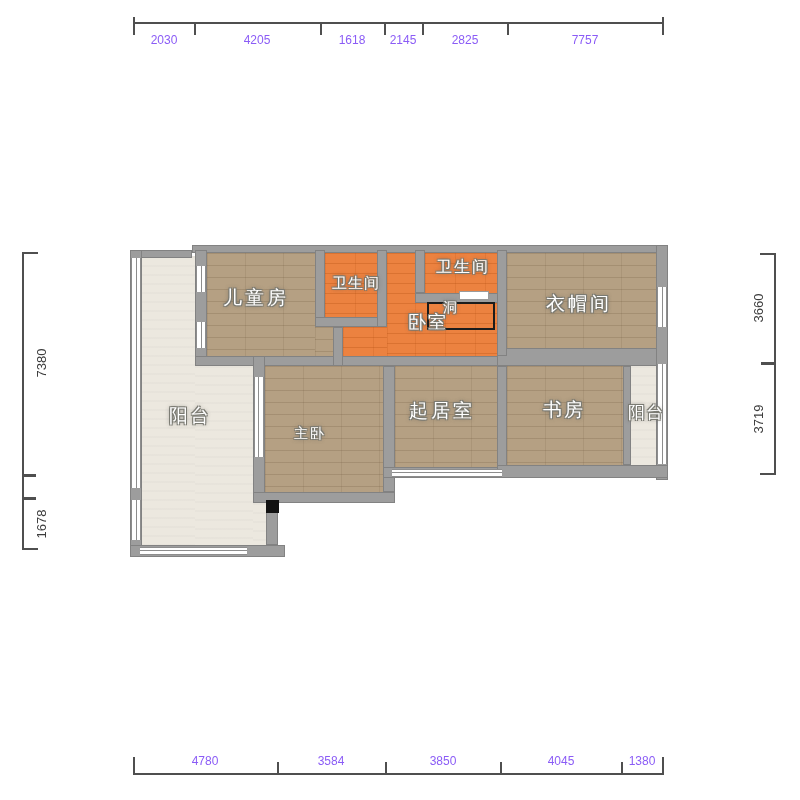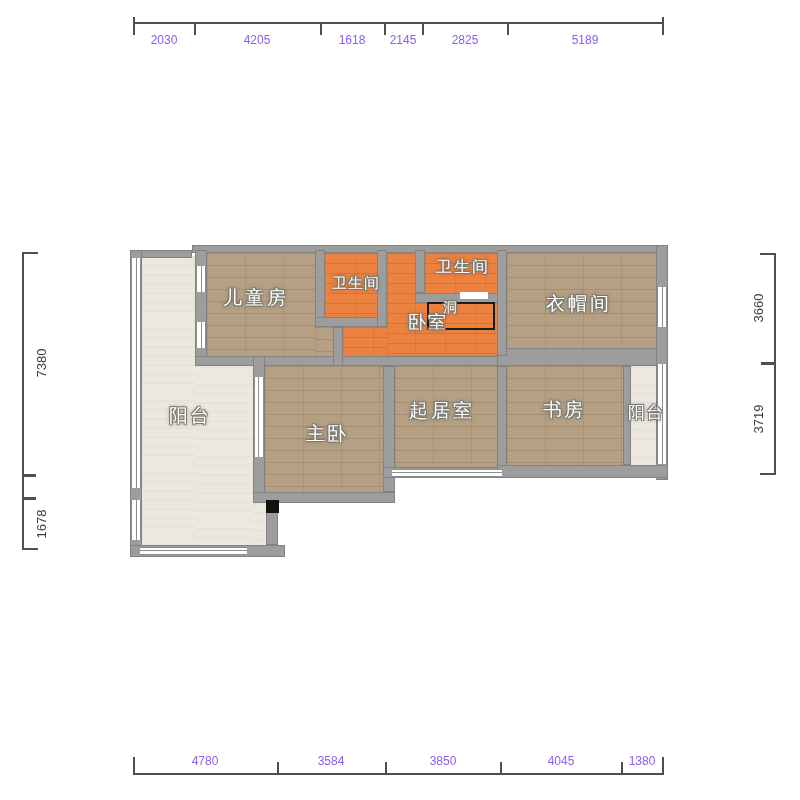--- a/index.html
+++ b/index.html
@@ -45,21 +45,21 @@
   <div class="abs dim-tick" style="left:320px;top:22px;width:2px;height:13px;"></div>
   <div class="abs dim-tick" style="left:384px;top:22px;width:2px;height:13px;"></div>
   <div class="abs dim-tick" style="left:422px;top:22px;width:2px;height:13px;"></div>
   <div class="abs dim-tick" style="left:507px;top:22px;width:2px;height:13px;"></div>
   <div class="abs dim-tick" style="left:662px;top:17px;width:2px;height:18px;"></div>
   <div class="abs dim-label" style="left:164px;top:40px;">2030</div>
   <div class="abs dim-label" style="left:257px;top:40px;">4205</div>
   <div class="abs dim-label" style="left:352px;top:40px;">1618</div>
   <div class="abs dim-label" style="left:403px;top:40px;">2145</div>
   <div class="abs dim-label" style="left:465px;top:40px;">2825</div>
-  <div class="abs dim-label" style="left:585px;top:40px;">5189</div>
+  <div class="abs dim-label" style="left:585px;top:40px;">7757</div>
 
   <div class="abs dim-line" style="left:133px;top:773px;width:530px;height:2px;"></div>
   <div class="abs dim-tick" style="left:133px;top:757px;width:2px;height:18px;"></div>
   <div class="abs dim-tick" style="left:277px;top:762px;width:2px;height:13px;"></div>
   <div class="abs dim-tick" style="left:385px;top:762px;width:2px;height:13px;"></div>
   <div class="abs dim-tick" style="left:500px;top:762px;width:2px;height:13px;"></div>
   <div class="abs dim-tick" style="left:621px;top:762px;width:2px;height:13px;"></div>
   <div class="abs dim-tick" style="left:662px;top:757px;width:2px;height:18px;"></div>
   <div class="abs dim-label" style="left:205px;top:761px;">4780</div>
   <div class="abs dim-label" style="left:331px;top:761px;">3584</div>
@@ -137,18 +137,18 @@
 
   <div class="abs black-square" style="left:266px;top:500px;width:13px;height:13px;"></div>
 
   <div class="abs room-label" style="left:256px;top:298px;font-size:19px;">儿童房</div>
   <div class="abs room-label" style="left:356px;top:283px;font-size:15px;letter-spacing:1px;">卫生间</div>
   <div class="abs room-label" style="left:463px;top:267px;font-size:16px;letter-spacing:2px;">卫生间</div>
   <div class="abs room-label" style="left:428px;top:322px;font-size:18px;letter-spacing:2px;">卧室</div>
   <div class="abs room-label" style="left:450px;top:308px;font-size:14px;letter-spacing:0;">洞</div>
   <div class="abs room-label" style="left:579px;top:304px;font-size:19px;">衣帽间</div>
   <div class="abs room-label" style="left:190px;top:416px;font-size:19px;letter-spacing:2px;">阳台</div>
-  <div class="abs room-label" style="left:327px;top:434px;font-size:19px;letter-spacing:2px;">主卧</div>
+  <div class="abs room-label" style="left:310px;top:434px;font-size:14px;letter-spacing:2px;">主卧</div>
   <div class="abs room-label" style="left:442px;top:411px;font-size:19px;">起居室</div>
   <div class="abs room-label" style="left:564px;top:410px;font-size:19px;letter-spacing:2px;">书房</div>
   <div class="abs room-label" style="left:646px;top:412px;font-size:17px;letter-spacing:1px;">阳台</div>
 
 </div>
 
 </body></html>

